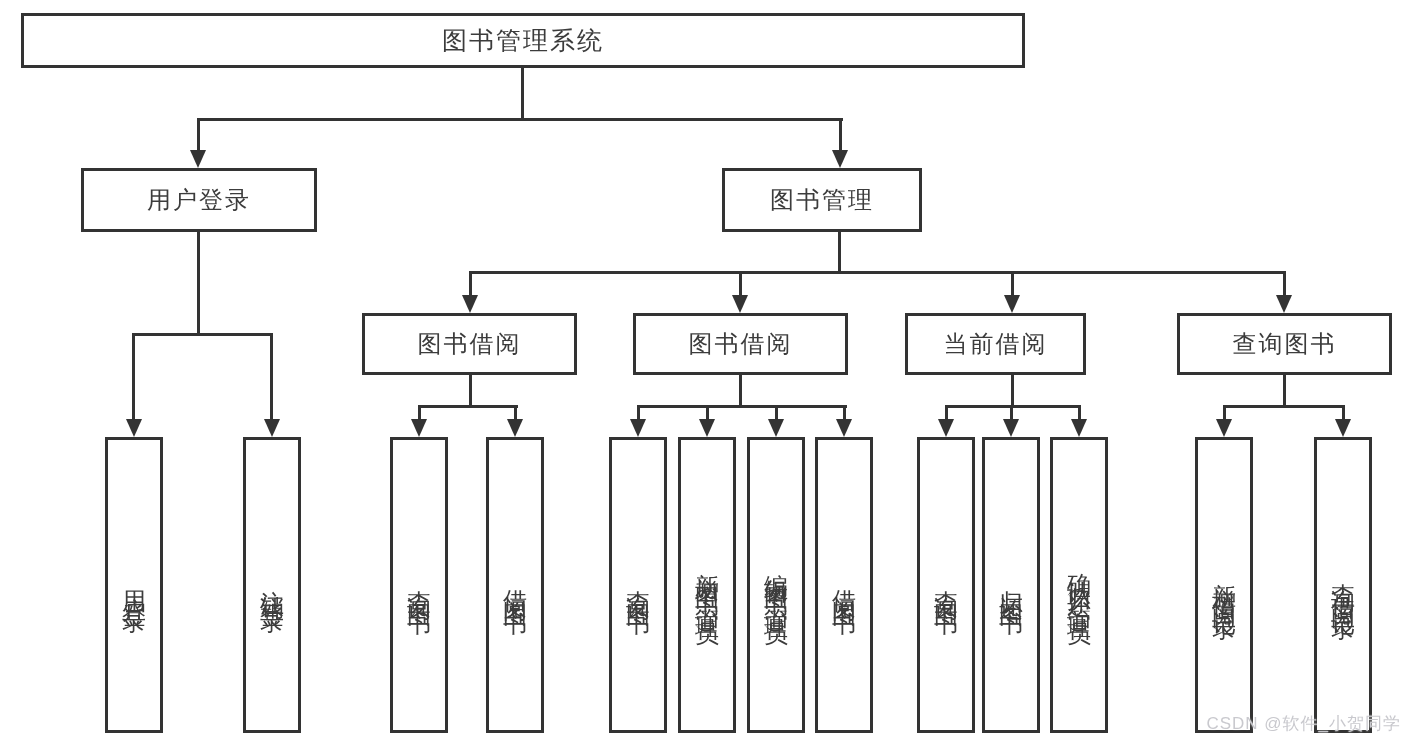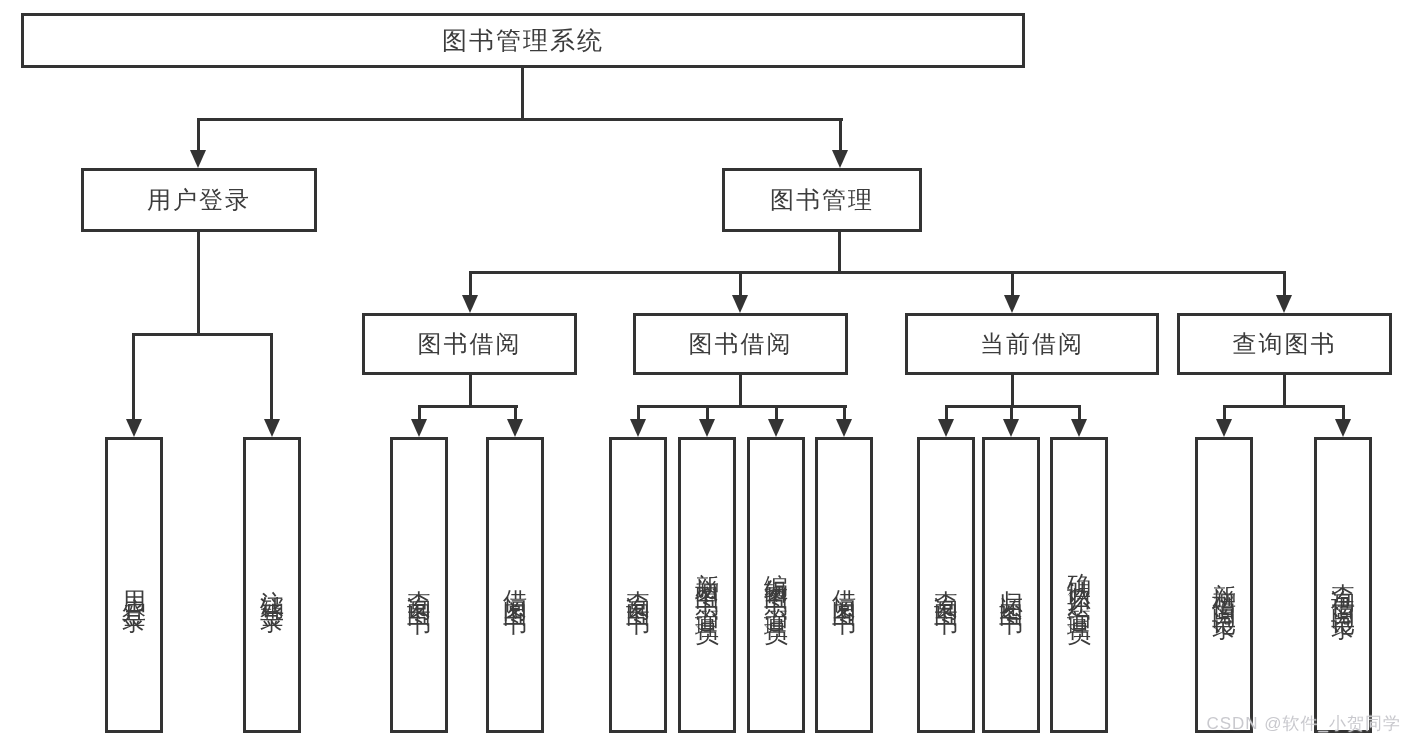--- a/index.html
+++ b/index.html
@@ -74,21 +74,21 @@
   <div class="arrow" style="left:1004px;top:295px"></div>
   <div class="vline" style="left:1283px;top:271px;height:26px"></div>
   <div class="arrow" style="left:1276px;top:295px"></div>
 
   <div class="box" style="left:362px;top:313px;width:215px;height:62px">
     <span class="h-label">图书借阅</span>
   </div>
   <div class="box" style="left:633px;top:313px;width:215px;height:62px">
     <span class="h-label">图书借阅</span>
   </div>
-  <div class="box" style="left:905px;top:313px;width:254px;height:62px">
+  <div class="box" style="left:905px;top:313px;width:181px;height:62px">
     <span class="h-label">当前借阅</span>
   </div>
   <div class="box" style="left:1177px;top:313px;width:215px;height:62px">
     <span class="h-label">查询图书</span>
   </div>
 
   <div class="vline" style="left:469px;top:375px;height:33px"></div>
   <div class="hline" style="left:418px;top:405px;width:100px"></div>
   <div class="vline" style="left:418px;top:405px;height:18px"></div>
   <div class="arrow" style="left:411px;top:419px"></div>

